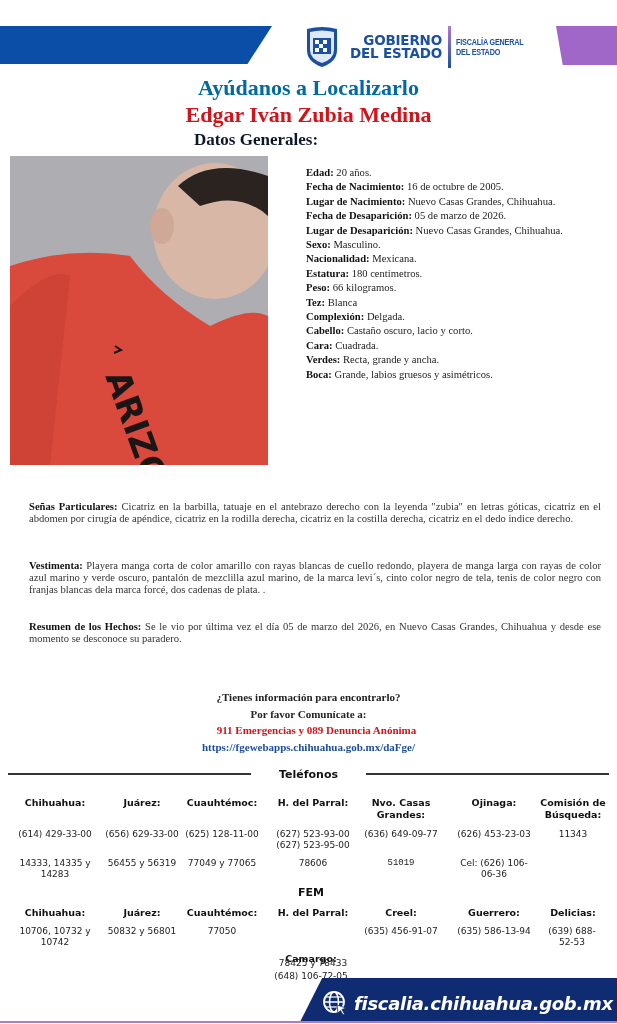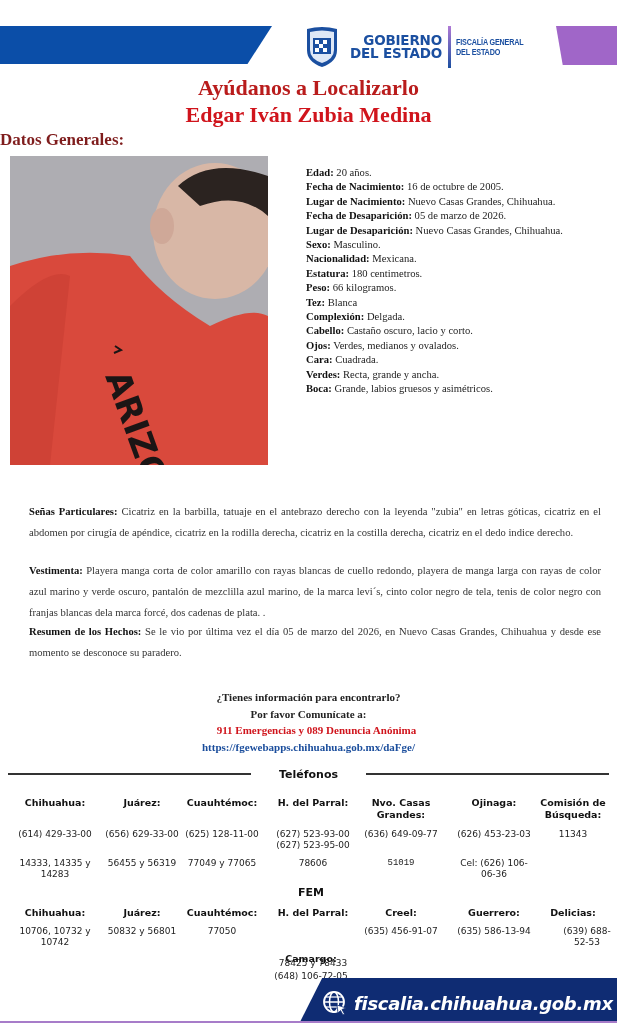--- a/index.html
+++ b/index.html
@@ -13,38 +13,38 @@
       clip-path: polygon(0 0, 100% 0, 100% 100%, 11% 100%); }
     .logo { position: absolute; left: 304px; top: 26px; display: flex; align-items: center; }
     .shield { width: 36px; height: 42px; }
     .gob { margin-left: 10px; font-family: "DejaVu Sans", sans-serif; font-weight: bold; color: #1b4fa0;
       font-size: 13.5px; line-height: 13px; text-align: right; letter-spacing: -0.2px; }
     .sep { width: 3px; height: 42px; background: linear-gradient(#b07ad6, #1b4fa0); margin: 0 5px 0 6px; }
     .fge { font-family: "Liberation Sans", sans-serif; font-weight: bold; color: #1b4fa0; font-size: 9px;
       line-height: 10px; transform: scaleX(0.8); transform-origin: left; letter-spacing: -0.2px; }
 
     .title1 { position: absolute; top: 75px; left: 0; width: 617px; text-align: center; font-size: 22px;
-      font-weight: bold; color: #b91c1c; }
+      font-weight: bold; color: #0369a1; }
     .title2 { position: absolute; top: 102px; left: 0; width: 617px; text-align: center; font-size: 22px;
       font-weight: bold; color: #d0141c; }
-    .title3 { position: absolute; top: 130px; left: 0; width: 512px; text-align: left; font-size: 17px;
-      font-weight: bold; color: #7f1d1d; }
+    .title3 { position: absolute; top: 130px; left: 0; width: 512px; text-align: center; font-size: 17px;
+      font-weight: bold; color: #0f172a; }
 
     
     .photo { position: absolute; left: 10px; top: 156px; width: 258px; height: 309px; overflow: hidden;
       background: linear-gradient(180deg, #a9a8ad 0%, #b8b6ba 60%, #c3c0c1 100%); }
     .photo svg { width: 100%; height: 100%; display: block; }
 
     
     .datos { position: absolute; left: 306px; top: 166px; width: 306px; font-size: 10.6px; line-height: 14.4px; }
     .datos .row { white-space: nowrap; }
     .datos b { color: #111; }
 
     
-    .para { position: absolute; left: 29px; width: 572px; font-size: 10.6px; line-height: 21px;
+    .para { position: absolute; left: 29px; width: 572px; font-size: 10.6px; line-height: 12px;
       text-align: justify; color: #333; }
     .para b { color: #111; }
     .p1 { top: 501px; }
     .p2 { top: 560px; }
     .p3 { top: 621px; }
 
     
     .contact { position: absolute; top: 689px; left: 0; width: 617px; text-align: center; font-weight: bold;
       font-size: 11px; line-height: 16.5px; }
     .contact .red { color: #d0141c; padding-left: 16px; }
@@ -123,21 +123,20 @@
     <div class="row"><b>Lugar de Nacimiento:</b> <span>Nuevo Casas Grandes, Chihuahua.</span></div>
     <div class="row"><b>Fecha de Desaparición:</b> <span>05 de marzo de 2026.</span></div>
     <div class="row"><b>Lugar de Desaparición:</b> <span>Nuevo Casas Grandes, Chihuahua.</span></div>
     <div class="row"><b>Sexo:</b> <span>Masculino.</span></div>
     <div class="row"><b>Nacionalidad:</b> <span>Mexicana.</span></div>
     <div class="row"><b>Estatura:</b> <span>180 centimetros.</span></div>
     <div class="row"><b>Peso:</b> <span>66 kilogramos.</span></div>
     <div class="row"><b>Tez:</b> <span>Blanca</span></div>
     <div class="row"><b>Complexión:</b> <span>Delgada.</span></div>
     <div class="row"><b>Cabello:</b> <span>Castaño oscuro, lacio y corto.</span></div>
-    <div class="row"><b>Ojos:</b> <span>Verdes, medianos y ovalados.</span></div>
     <div class="row"><b>Cara:</b> <span>Cuadrada.</span></div>
     <div class="row"><b>Verdes:</b> <span>Recta, grande y ancha.</span></div>
     <div class="row"><b>Boca:</b> <span>Grande, labios gruesos y asimétricos.</span></div>
   </div>
 
 <div class="para p1">
   <b>Señas Particulares:</b>
   <span>Cicatriz en la barbilla, tatuaje en el antebrazo derecho con la leyenda "zubia" en letras góticas, cicatriz en el abdomen por cirugía de apéndice, cicatriz en la rodilla derecha, cicatriz en la costilla derecha, cicatriz en el dedo indice derecho.</span>
 </div>
 <div class="para p2">
@@ -193,21 +192,21 @@
     <div class="cell" style="left: 96px; width: 92px; top: 926px;">50832 y 56801</div>
     <div class="cell hd" style="left: 181px; width: 82px; top: 907px;">Cuauhtémoc:</div>
     <div class="cell" style="left: 179px; width: 86px; top: 926px;">77050</div>
     <div class="cell hd" style="left: 271px; width: 84px; top: 907px;">H. del Parral:</div>
     <div class="cell" style="left: 269px; width: 88px; top: 926px; margin-top: 32px;">78425 y 78433</div>
     <div class="cell hd" style="left: 359px; width: 84px; top: 907px;">Creel:</div>
     <div class="cell" style="left: 357px; width: 88px; top: 926px;">(635) 456-91-07</div>
     <div class="cell hd" style="left: 452px; width: 84px; top: 907px;">Guerrero:</div>
     <div class="cell" style="left: 450px; width: 88px; top: 926px;">(635) 586-13-94</div>
     <div class="cell hd" style="left: 533px; width: 80px; top: 907px;">Delicias:</div>
-    <div class="cell" style="left: 529px; width: 84px; top: 926px; padding-left: 32px;">(639) 688-52-53</div>
+    <div class="cell" style="left: 514px; width: 84px; top: 926px; padding-left: 32px;">(639) 688-52-53</div>
     <div class="cell hd" style="left: 266px; width: 90px; top: 953px;">Camargo:</div>
     <div class="cell" style="left: 266px; width: 90px; top: 971px;">(648) 106-72-05</div>
   </div>
 
 <div class="footer"></div>
 <div class="footer-line"></div>
 <div class="footer-content">
   <svg class="globe" viewBox="0 0 26 26">
     <circle cx="12" cy="12" r="10" fill="none" stroke="#fff" stroke-width="1.8"></circle>
     <ellipse cx="12" cy="12" rx="4.5" ry="10" fill="none" stroke="#fff" stroke-width="1.5"></ellipse>

